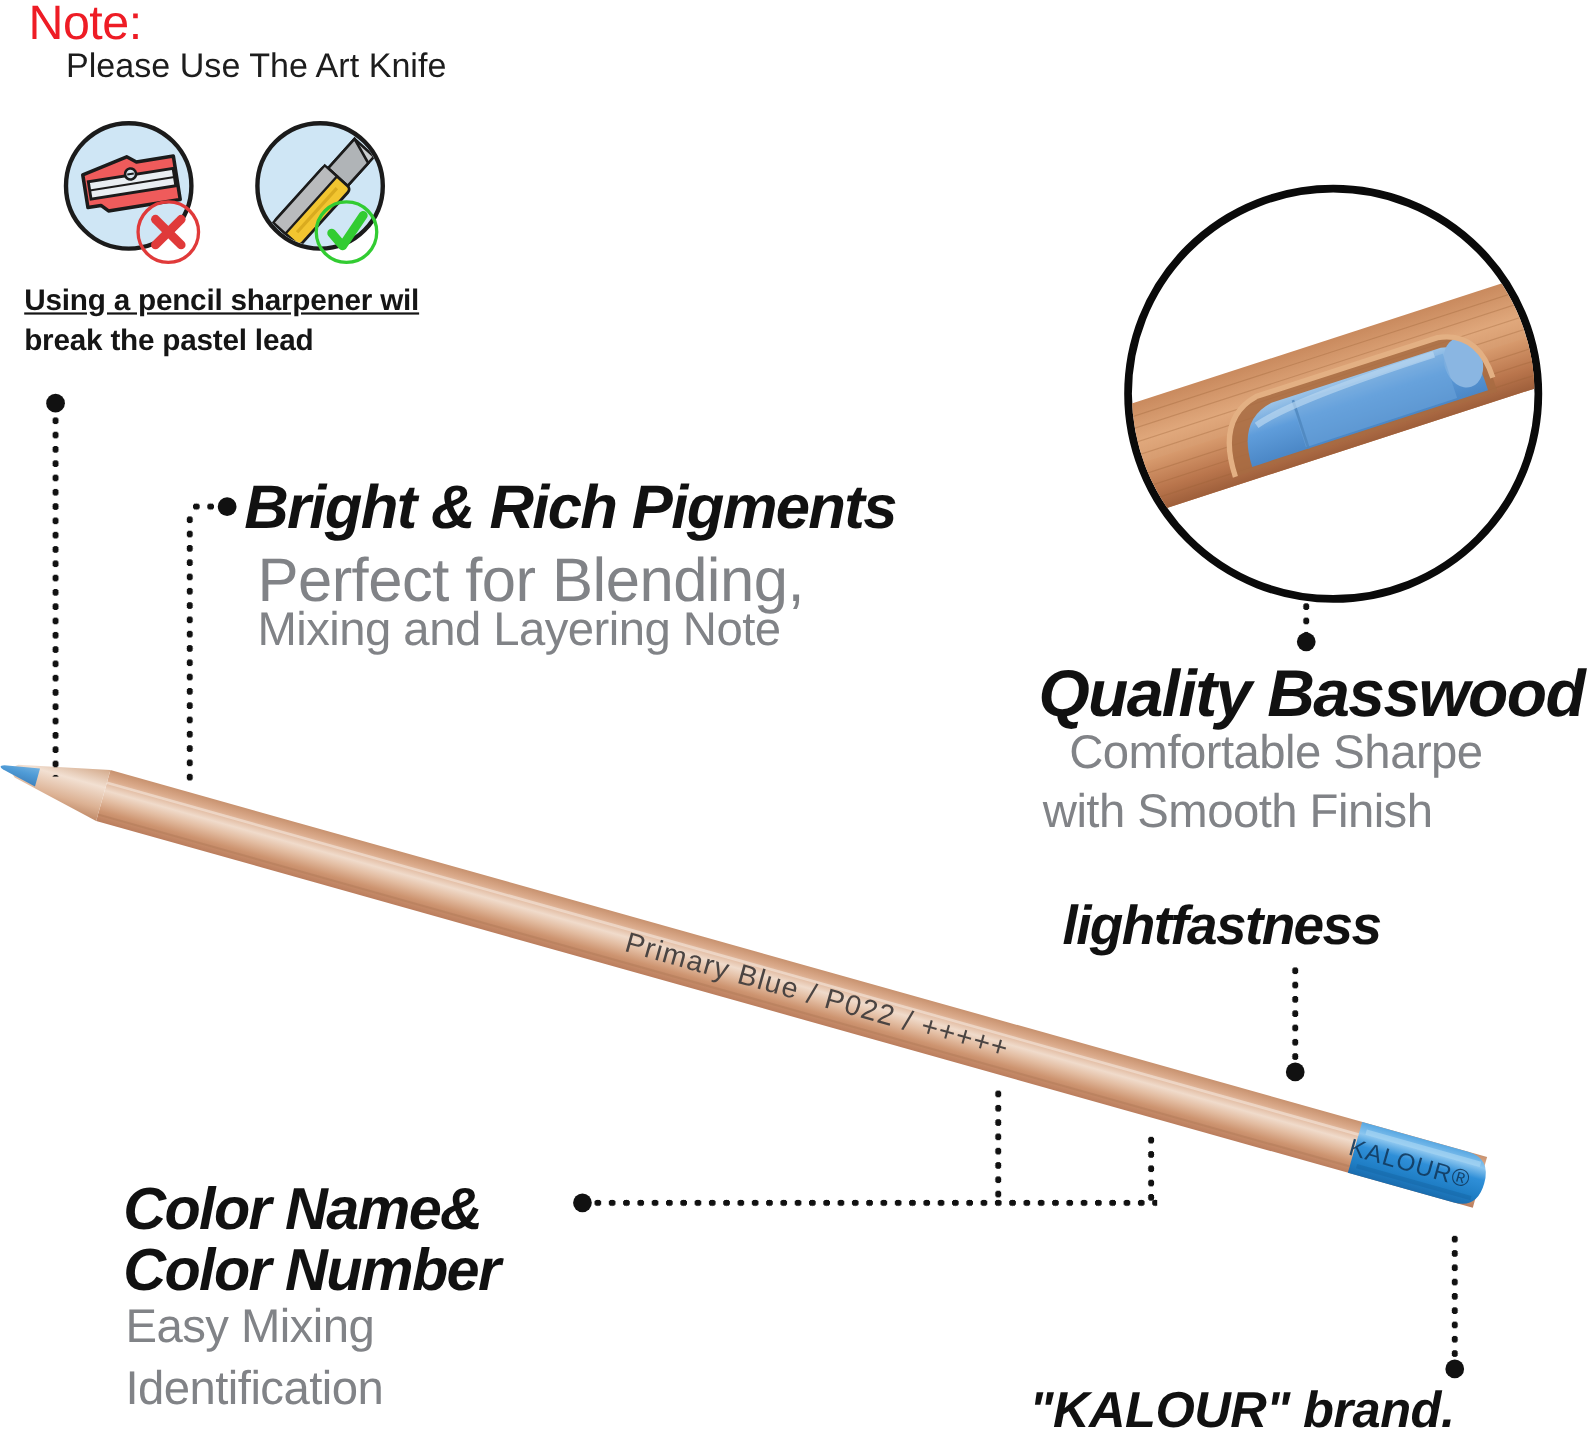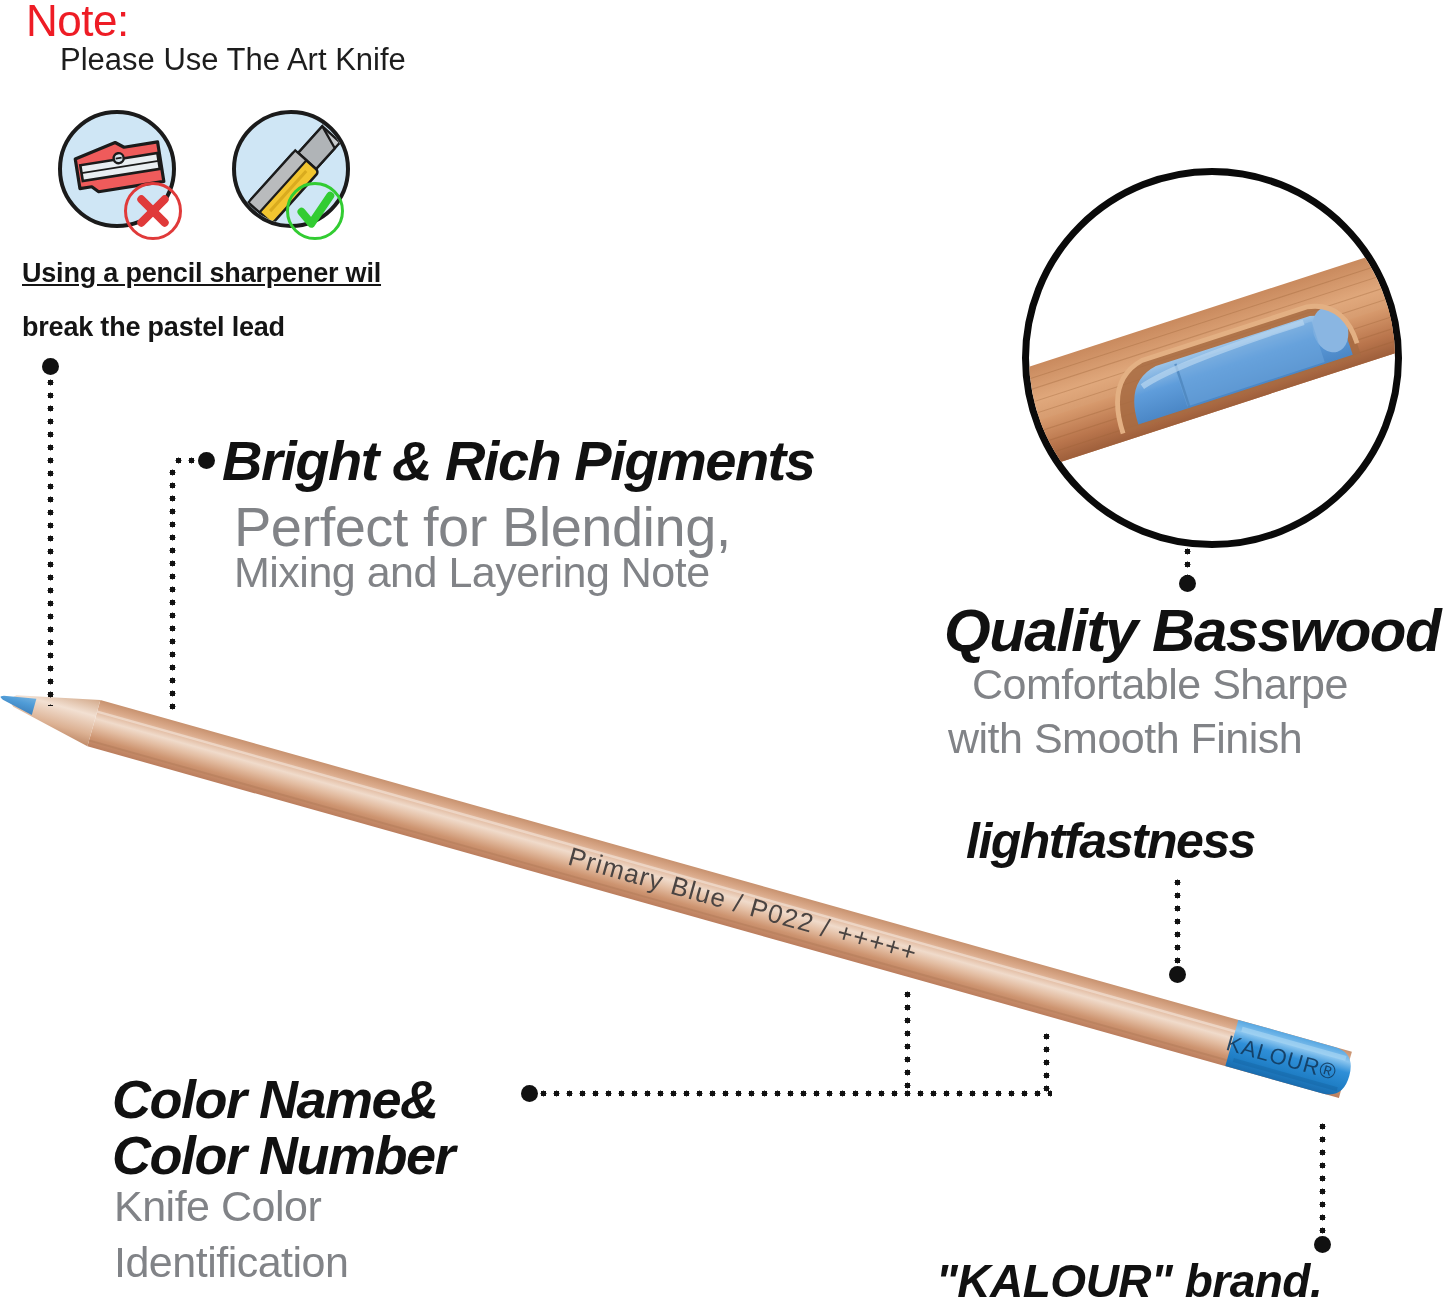--- a/index.html
+++ b/index.html
@@ -41,21 +41,21 @@
   .warn-line {
     position: absolute;
     left: 22px;
     font-size: 27px;
     font-weight: bold;
     color: #151515;
     white-space: nowrap;
     letter-spacing: -0.2px;
   }
   .warn-line.l1 { top: 258px; text-decoration: underline; }
-  .warn-line.l2 { top: 312px; }
+  .warn-line.l2 { top: 294px; }
 
   .feat-title {
     position: absolute;
     font-style: italic;
     font-weight: bold;
     color: #111111;
     white-space: nowrap;
     letter-spacing: -1.5px;
   }
   .feat-sub {
@@ -317,18 +317,18 @@
   <div class="feat-sub" style="left:234px; top:548px; font-size:43px;">Mixing and Layering Note</div>
 
   <div class="feat-title" style="left:944px; top:596px; font-size:60px;">Quality Basswood</div>
   <div class="feat-sub" style="left:948px; top:660px; font-size:43px;margin-left:24px;">Comfortable Sharpe</div>
   <div class="feat-sub" style="left:948px; top:714px; font-size:43px;">with Smooth Finish</div>
 
   <div class="feat-title" style="left:112px; top:1068px; font-size:54px;">Color Name&amp;</div>
 
   <div class="feat-title" style="left:966px; top:812px; font-size:50px;">lightfastness</div>
   <div class="feat-title" style="left:112px; top:1124px; font-size:54px;">Color Number</div>
-  <div class="feat-sub" style="left:114px; top:1182px; font-size:43px;">Knife Color</div>
+  <div class="feat-sub" style="left:114px; top:1182px; font-size:43px;">Easy Mixing</div>
   <div class="feat-sub" style="left:114px; top:1238px; font-size:43px;">Identification</div>
 
   <div class="feat-title" style="left:936px; top:1254px; font-size:46px; letter-spacing:-0.5px;">"KALOUR" brand.</div>
 
 </div>
 
 </body></html>

